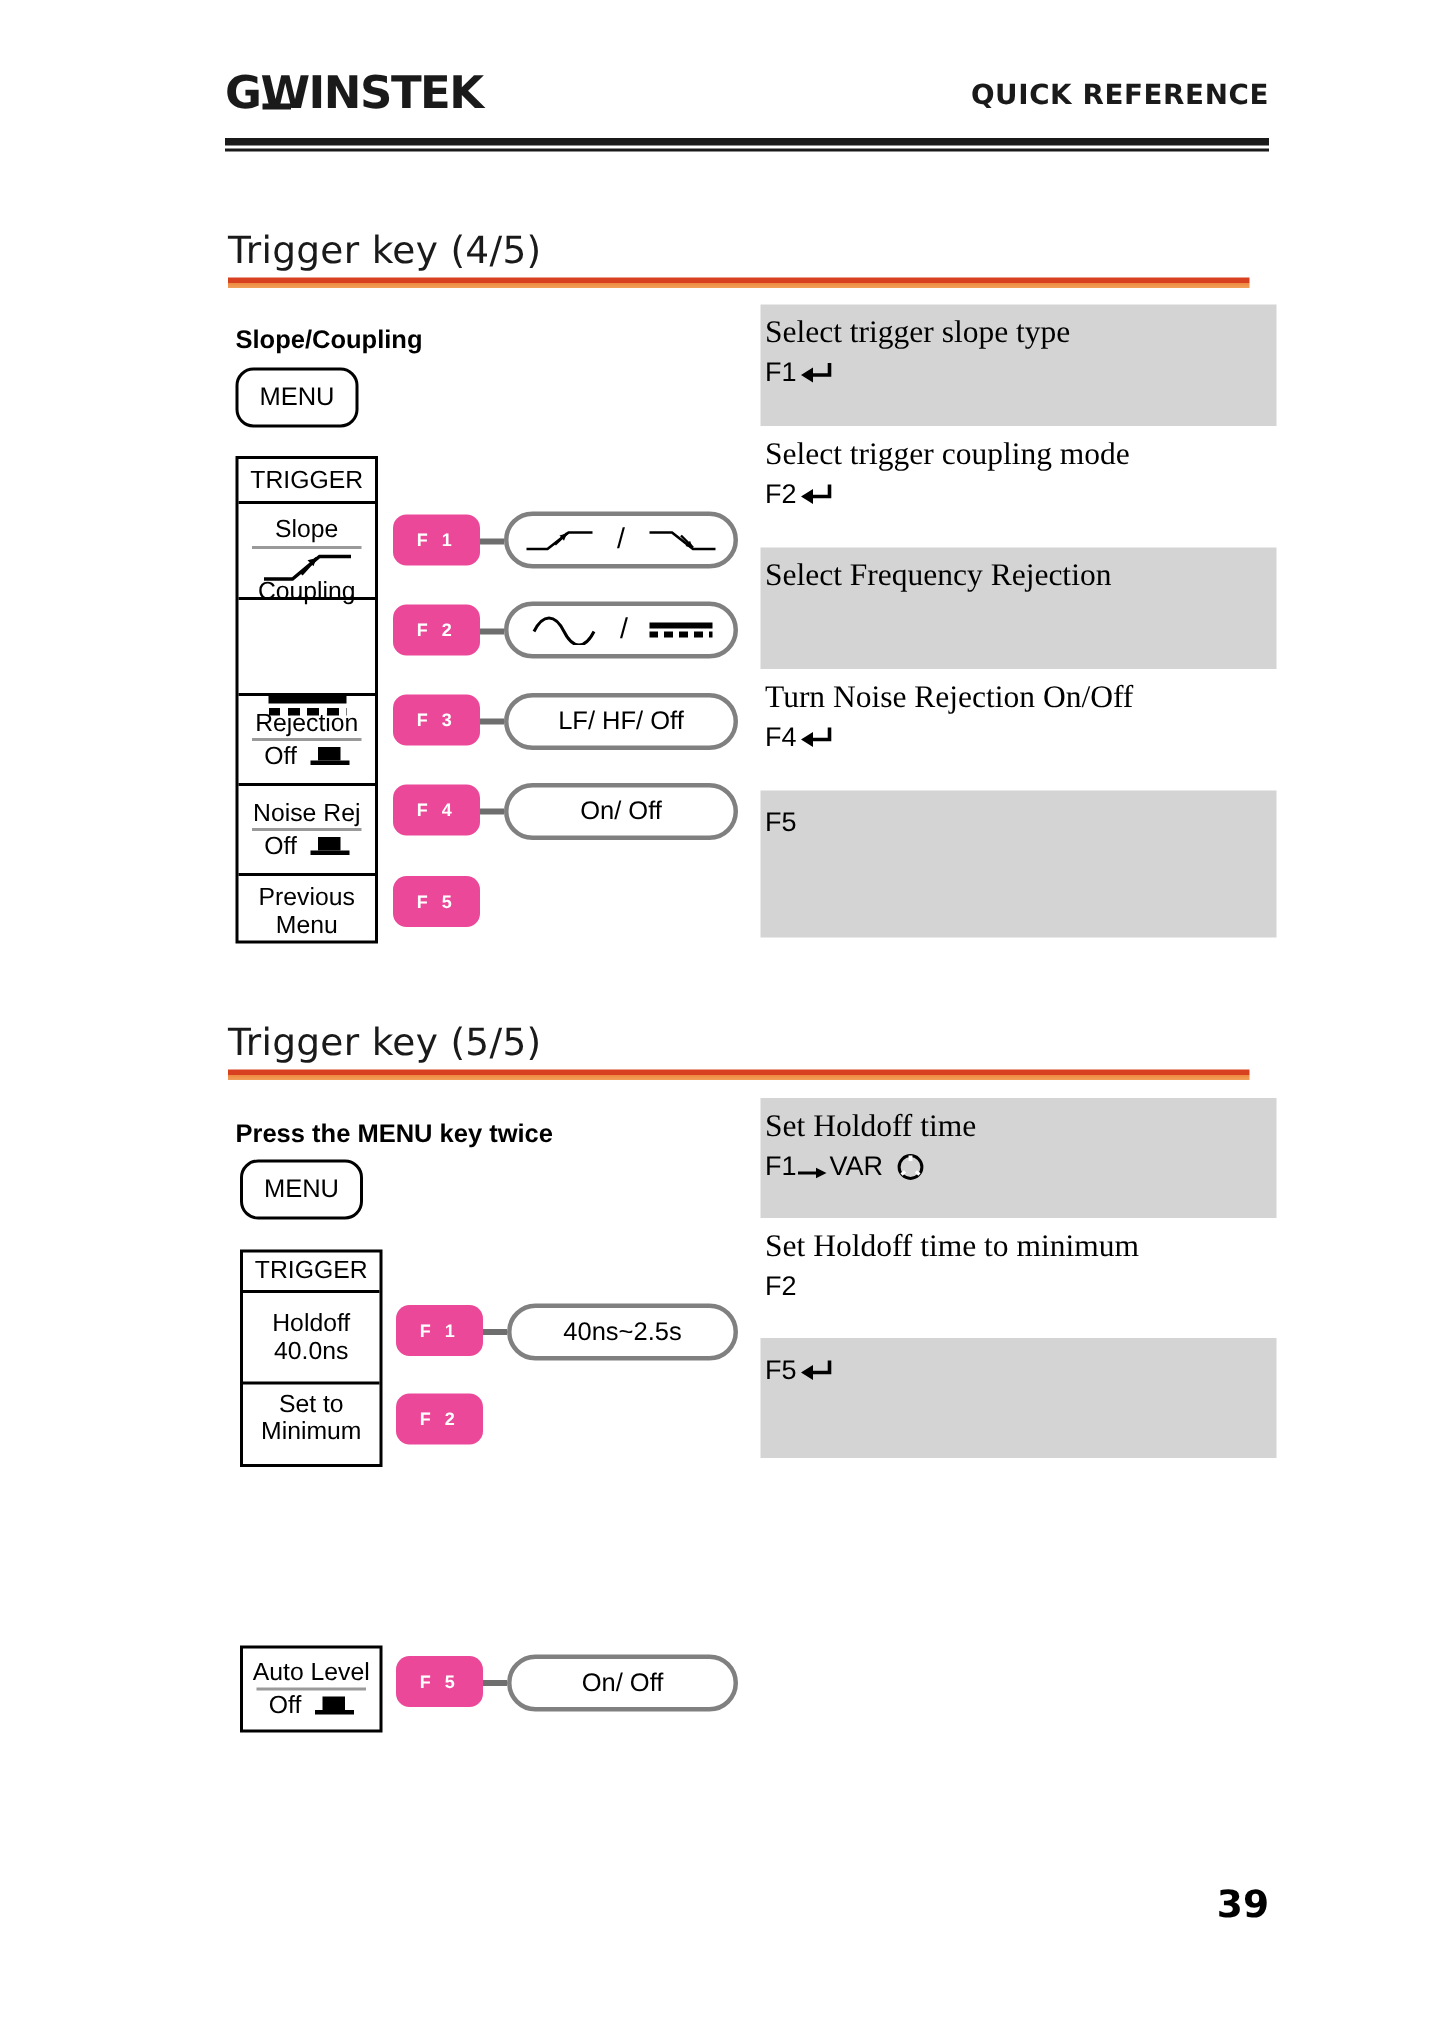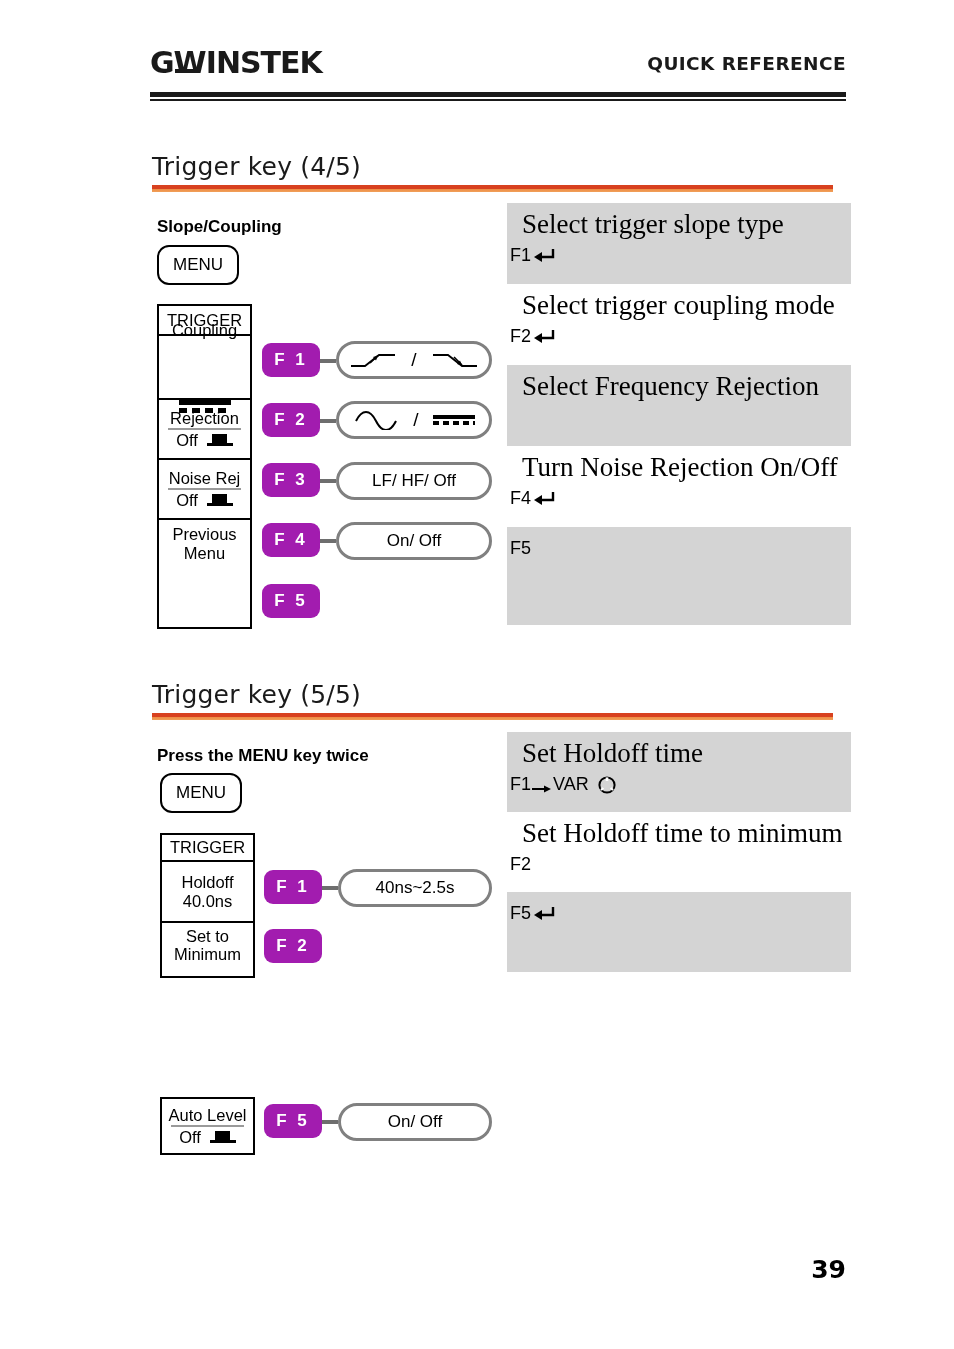--- a/index.html
+++ b/index.html
@@ -200,26 +200,26 @@
     height: 5px;
     margin-top: 3px;
     background: repeating-linear-gradient(to right, #000 0 8px, transparent 8px 13px);
   }
 
   
   .fkey {
     position: absolute;
     width: 58px;
     height: 34px;
-    background: #a21caf;
+    background: #ec4899;
     border-radius: 9px;
     color: #ffffff;
     font-family: "Liberation Sans", sans-serif;
     font-weight: bold;
-    font-size: 17px;
+    font-size: 12px;
     display: flex;
     align-items: center;
     justify-content: center;
     letter-spacing: 3px;
     box-sizing: border-box;
   }
   
   .connector {
     position: absolute;
     height: 3.5px;
@@ -263,25 +263,24 @@
     width: 344px;
   }
   .desc-row {
     position: relative;
     box-sizing: border-box;
     padding: 6px 0 4px 3px;
   }
   .desc-row.shaded { background: #d4d4d4; }
   .desc-text {
     font-family: "Liberation Serif", serif;
-    font-size: 27px;
+    font-size: 21px;
     line-height: 1.16;
     color: #000;
     white-space: nowrap;
-    margin-left: 12px;
   }
   .desc-key {
     font-family: "Liberation Sans", sans-serif;
     font-size: 18px;
     color: #000;
     display: flex;
     align-items: center;
     white-space: nowrap;
     margin-top: 5px;
     gap: 1px;
@@ -338,20 +337,29 @@
 
 <div class="subtitle" style="left:157px; top:217px;">Slope/Coupling</div>
 
 <div class="menu-key" style="left:157px; top:245px;">MENU</div>
 
 <div class="menu-panel" style="left:157px; top:304px; width:95px; height:325px;">
   <div class="menu-cell" style="height:30px;">
     <div class="cell-label">TRIGGER</div>
   </div>
 
+  <div class="menu-cell" style="height:64px;">
+    <div class="cell-label">Slope</div>
+    <div class="cell-divider"></div>
+    <svg class="icon-slope" width="64" height="24" viewBox="0 0 64 24">
+      <polyline points="3,20 22,20 40,5 61,5" fill="none" stroke="#000" stroke-width="2.2"></polyline>
+      <line x1="28" y1="17" x2="38" y2="6" stroke="#000" stroke-width="2"></line>
+      <polygon points="38,6 32,7.5 36,11.5" fill="#000"></polygon>
+    </svg>
+  </div>
 
   <div class="menu-cell" style="height:64px;gap:28px;">
     <div class="cell-label">Coupling</div>
     <div class="cell-divider"></div>
     <div class="icon-coupling-dc">
       <div class="solid"></div>
       <div class="dashed"></div>
     </div>
   </div>
 

